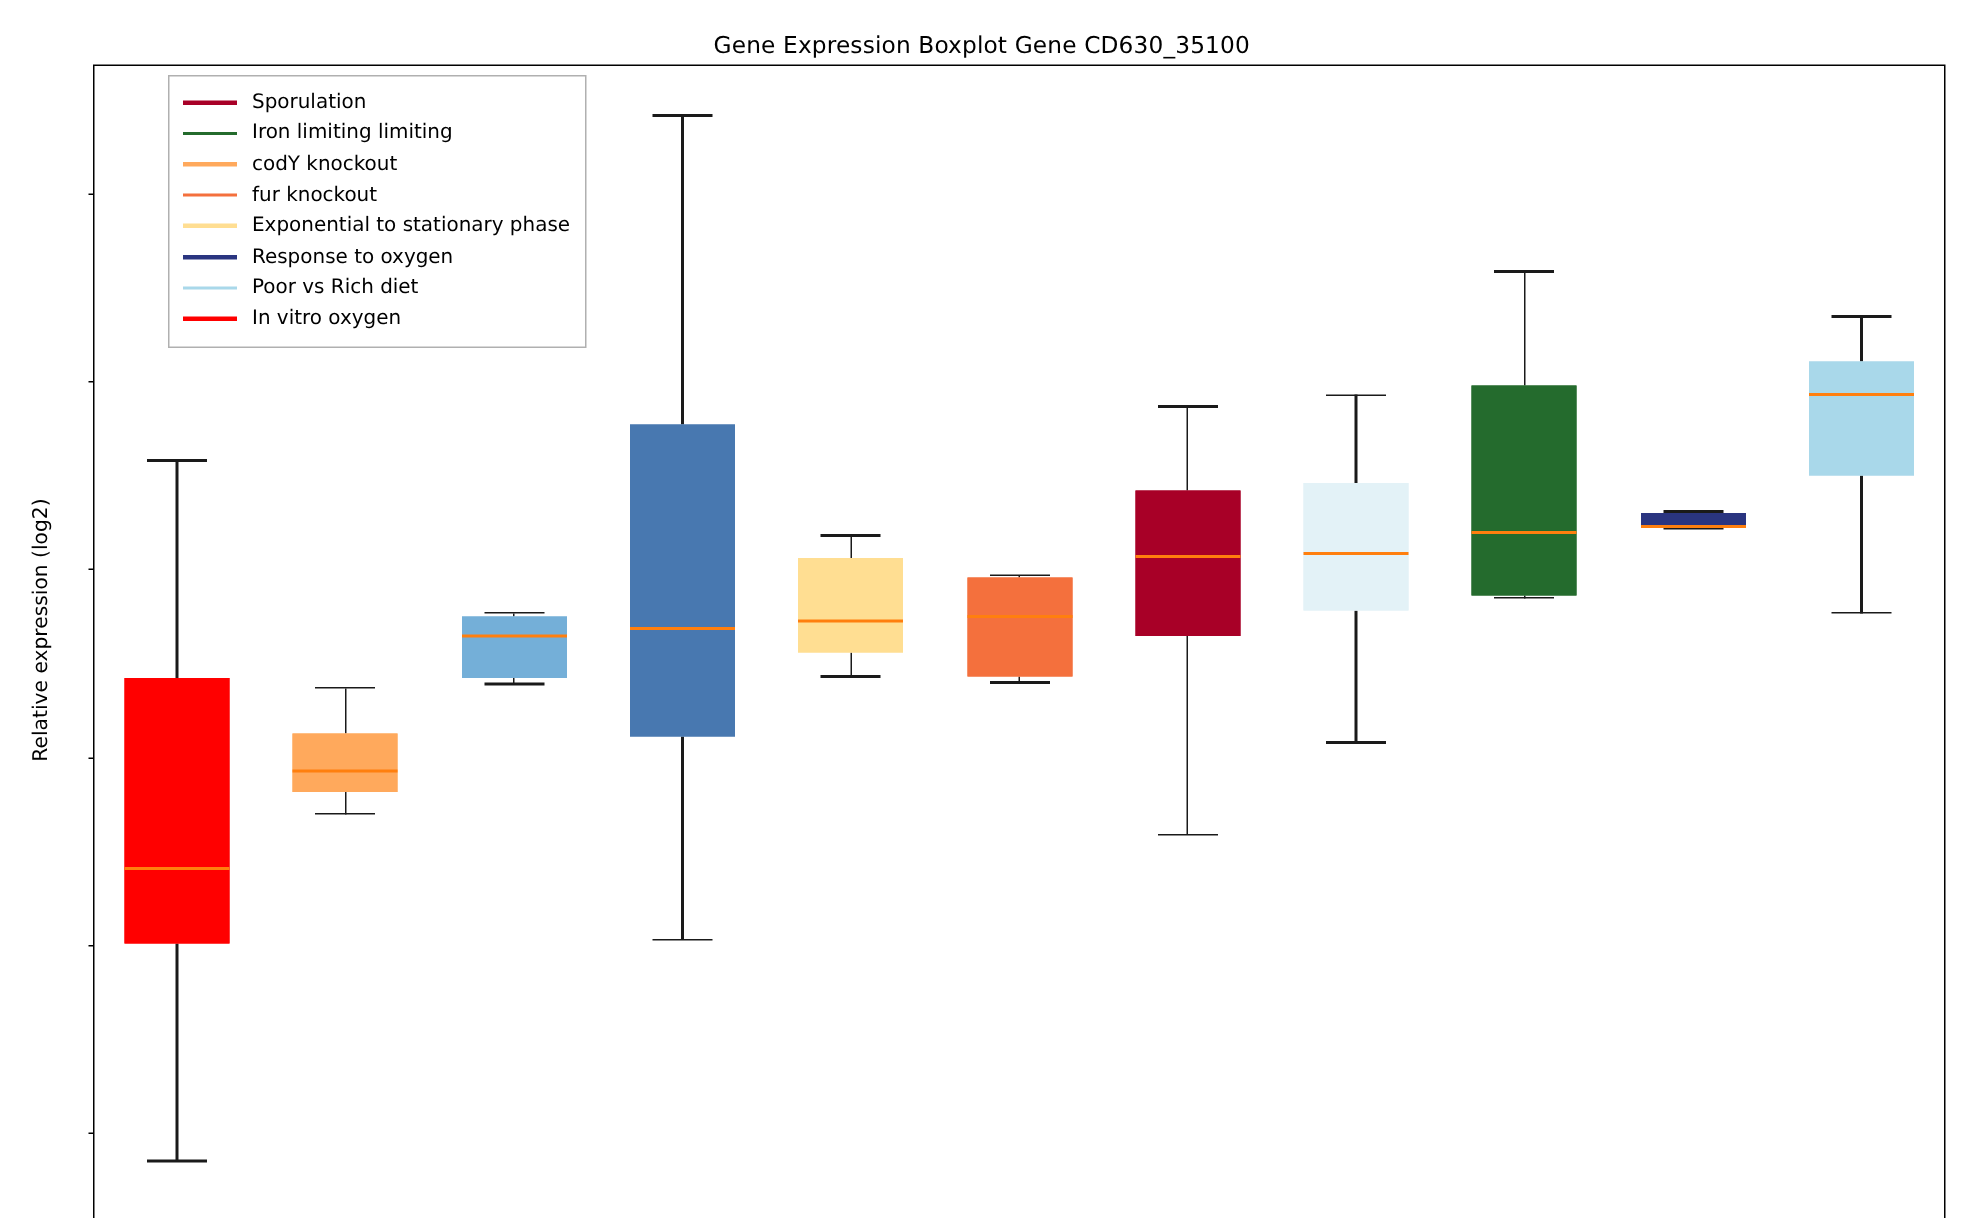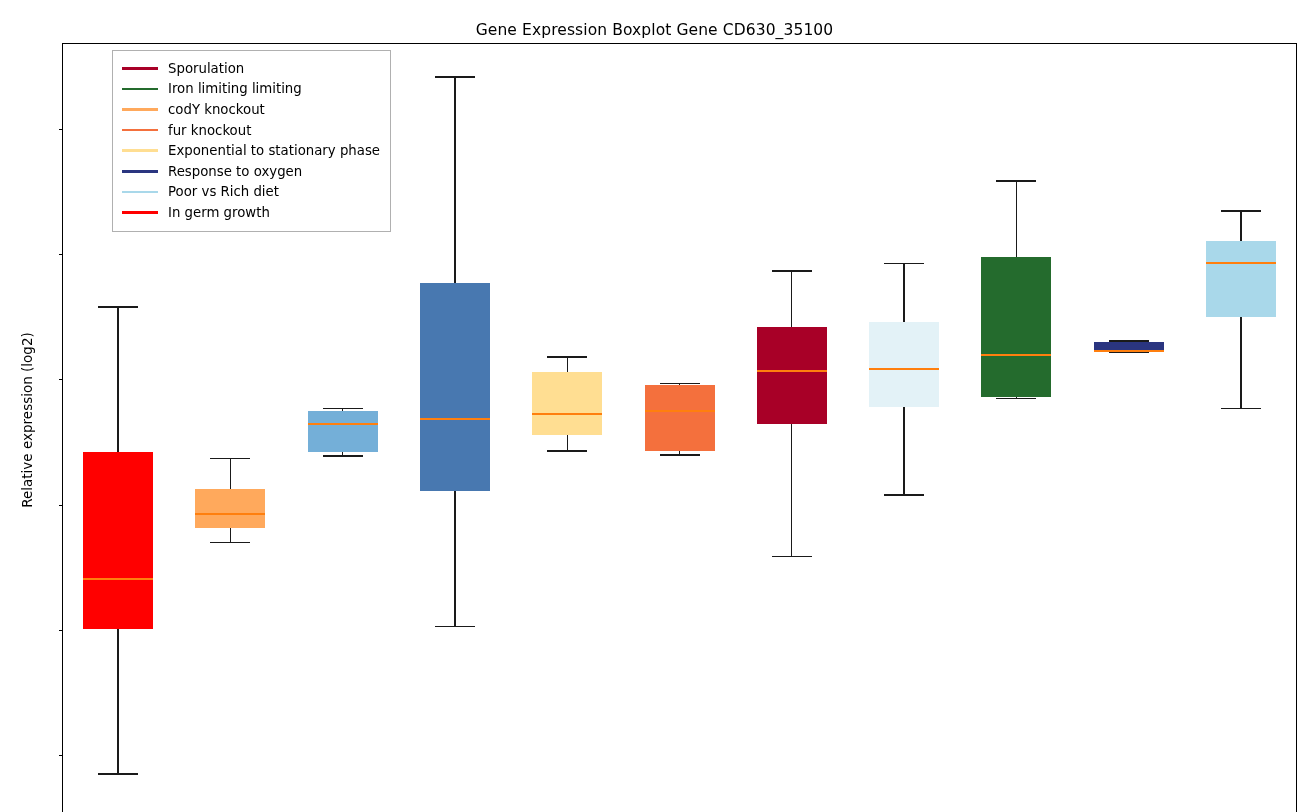--- a/index.html
+++ b/index.html
@@ -255,17 +255,17 @@
       <div class="legend-row">
         <span class="legend-swatch" style="background: rgb(42, 53, 128);"></span>
         <span class="legend-label">Response to oxygen</span>
       </div>
       <div class="legend-row">
         <span class="legend-swatch" style="background: rgb(169, 216, 234);"></span>
         <span class="legend-label">Poor vs Rich diet</span>
       </div>
       <div class="legend-row">
         <span class="legend-swatch" style="background: rgb(255, 0, 0);"></span>
-        <span class="legend-label">In germ growth</span>
+        <span class="legend-label">In vitro oxygen</span>
       </div>
     </div>
 
 </div>
 
 </body></html>

